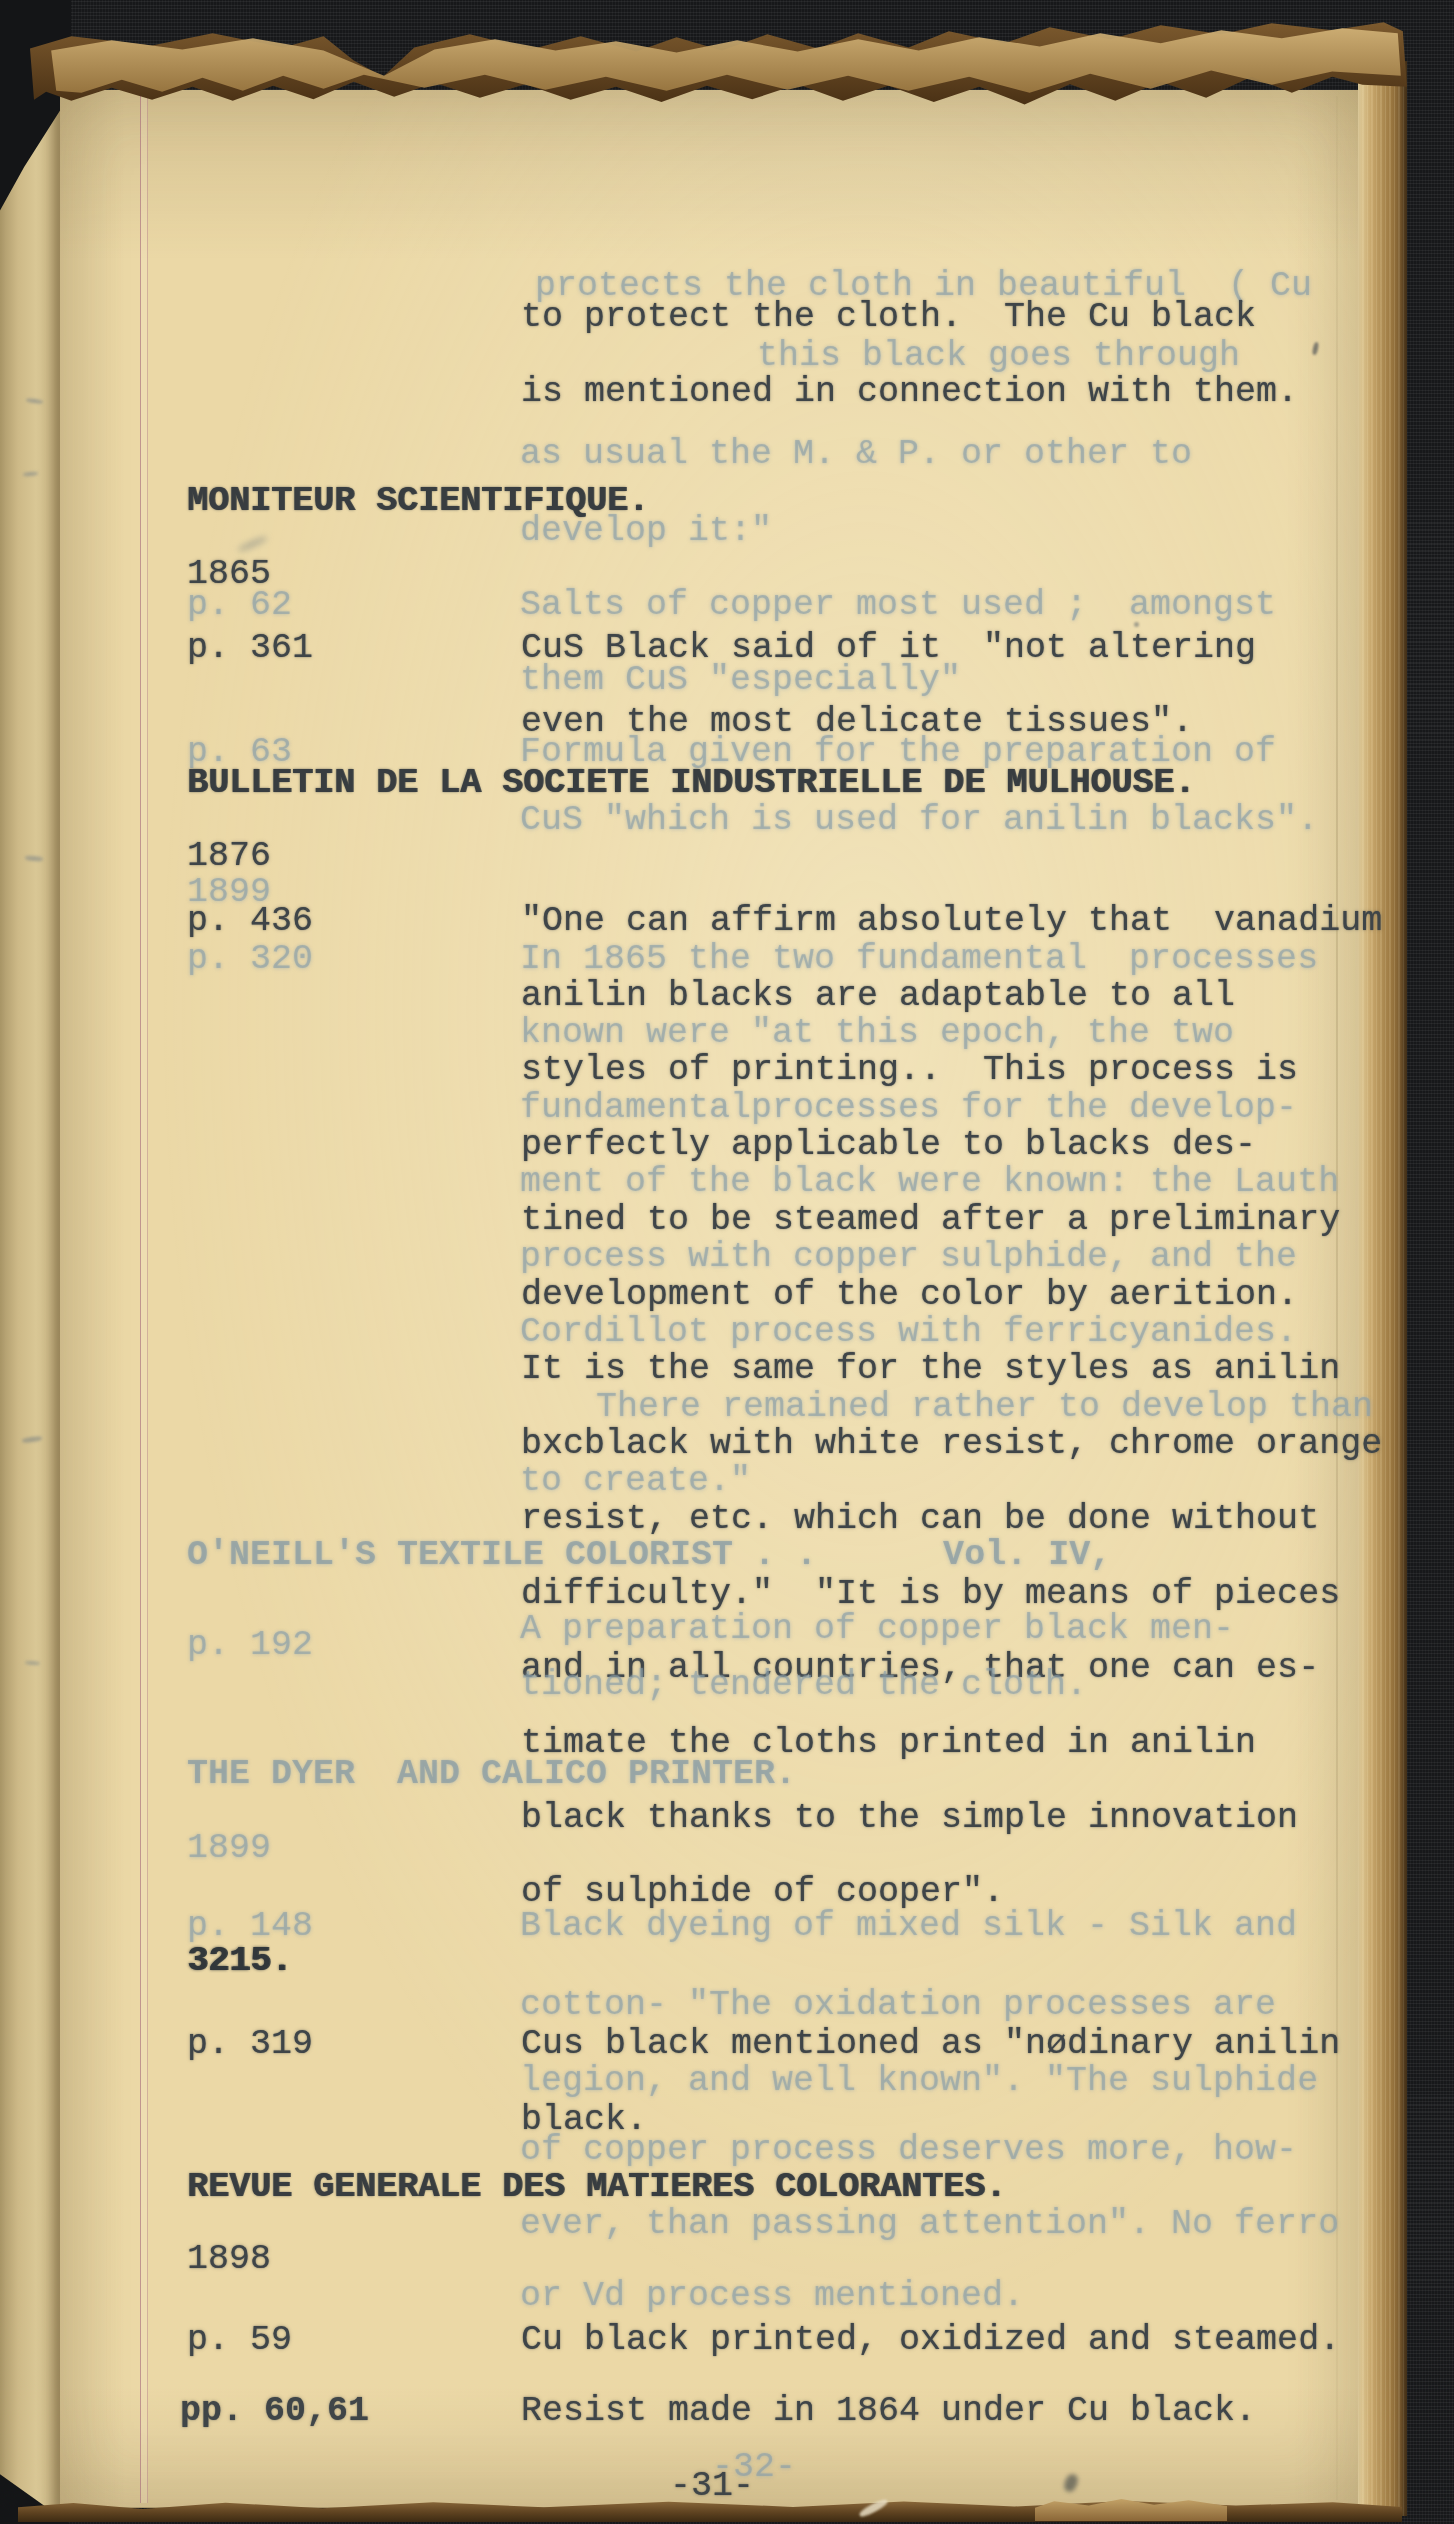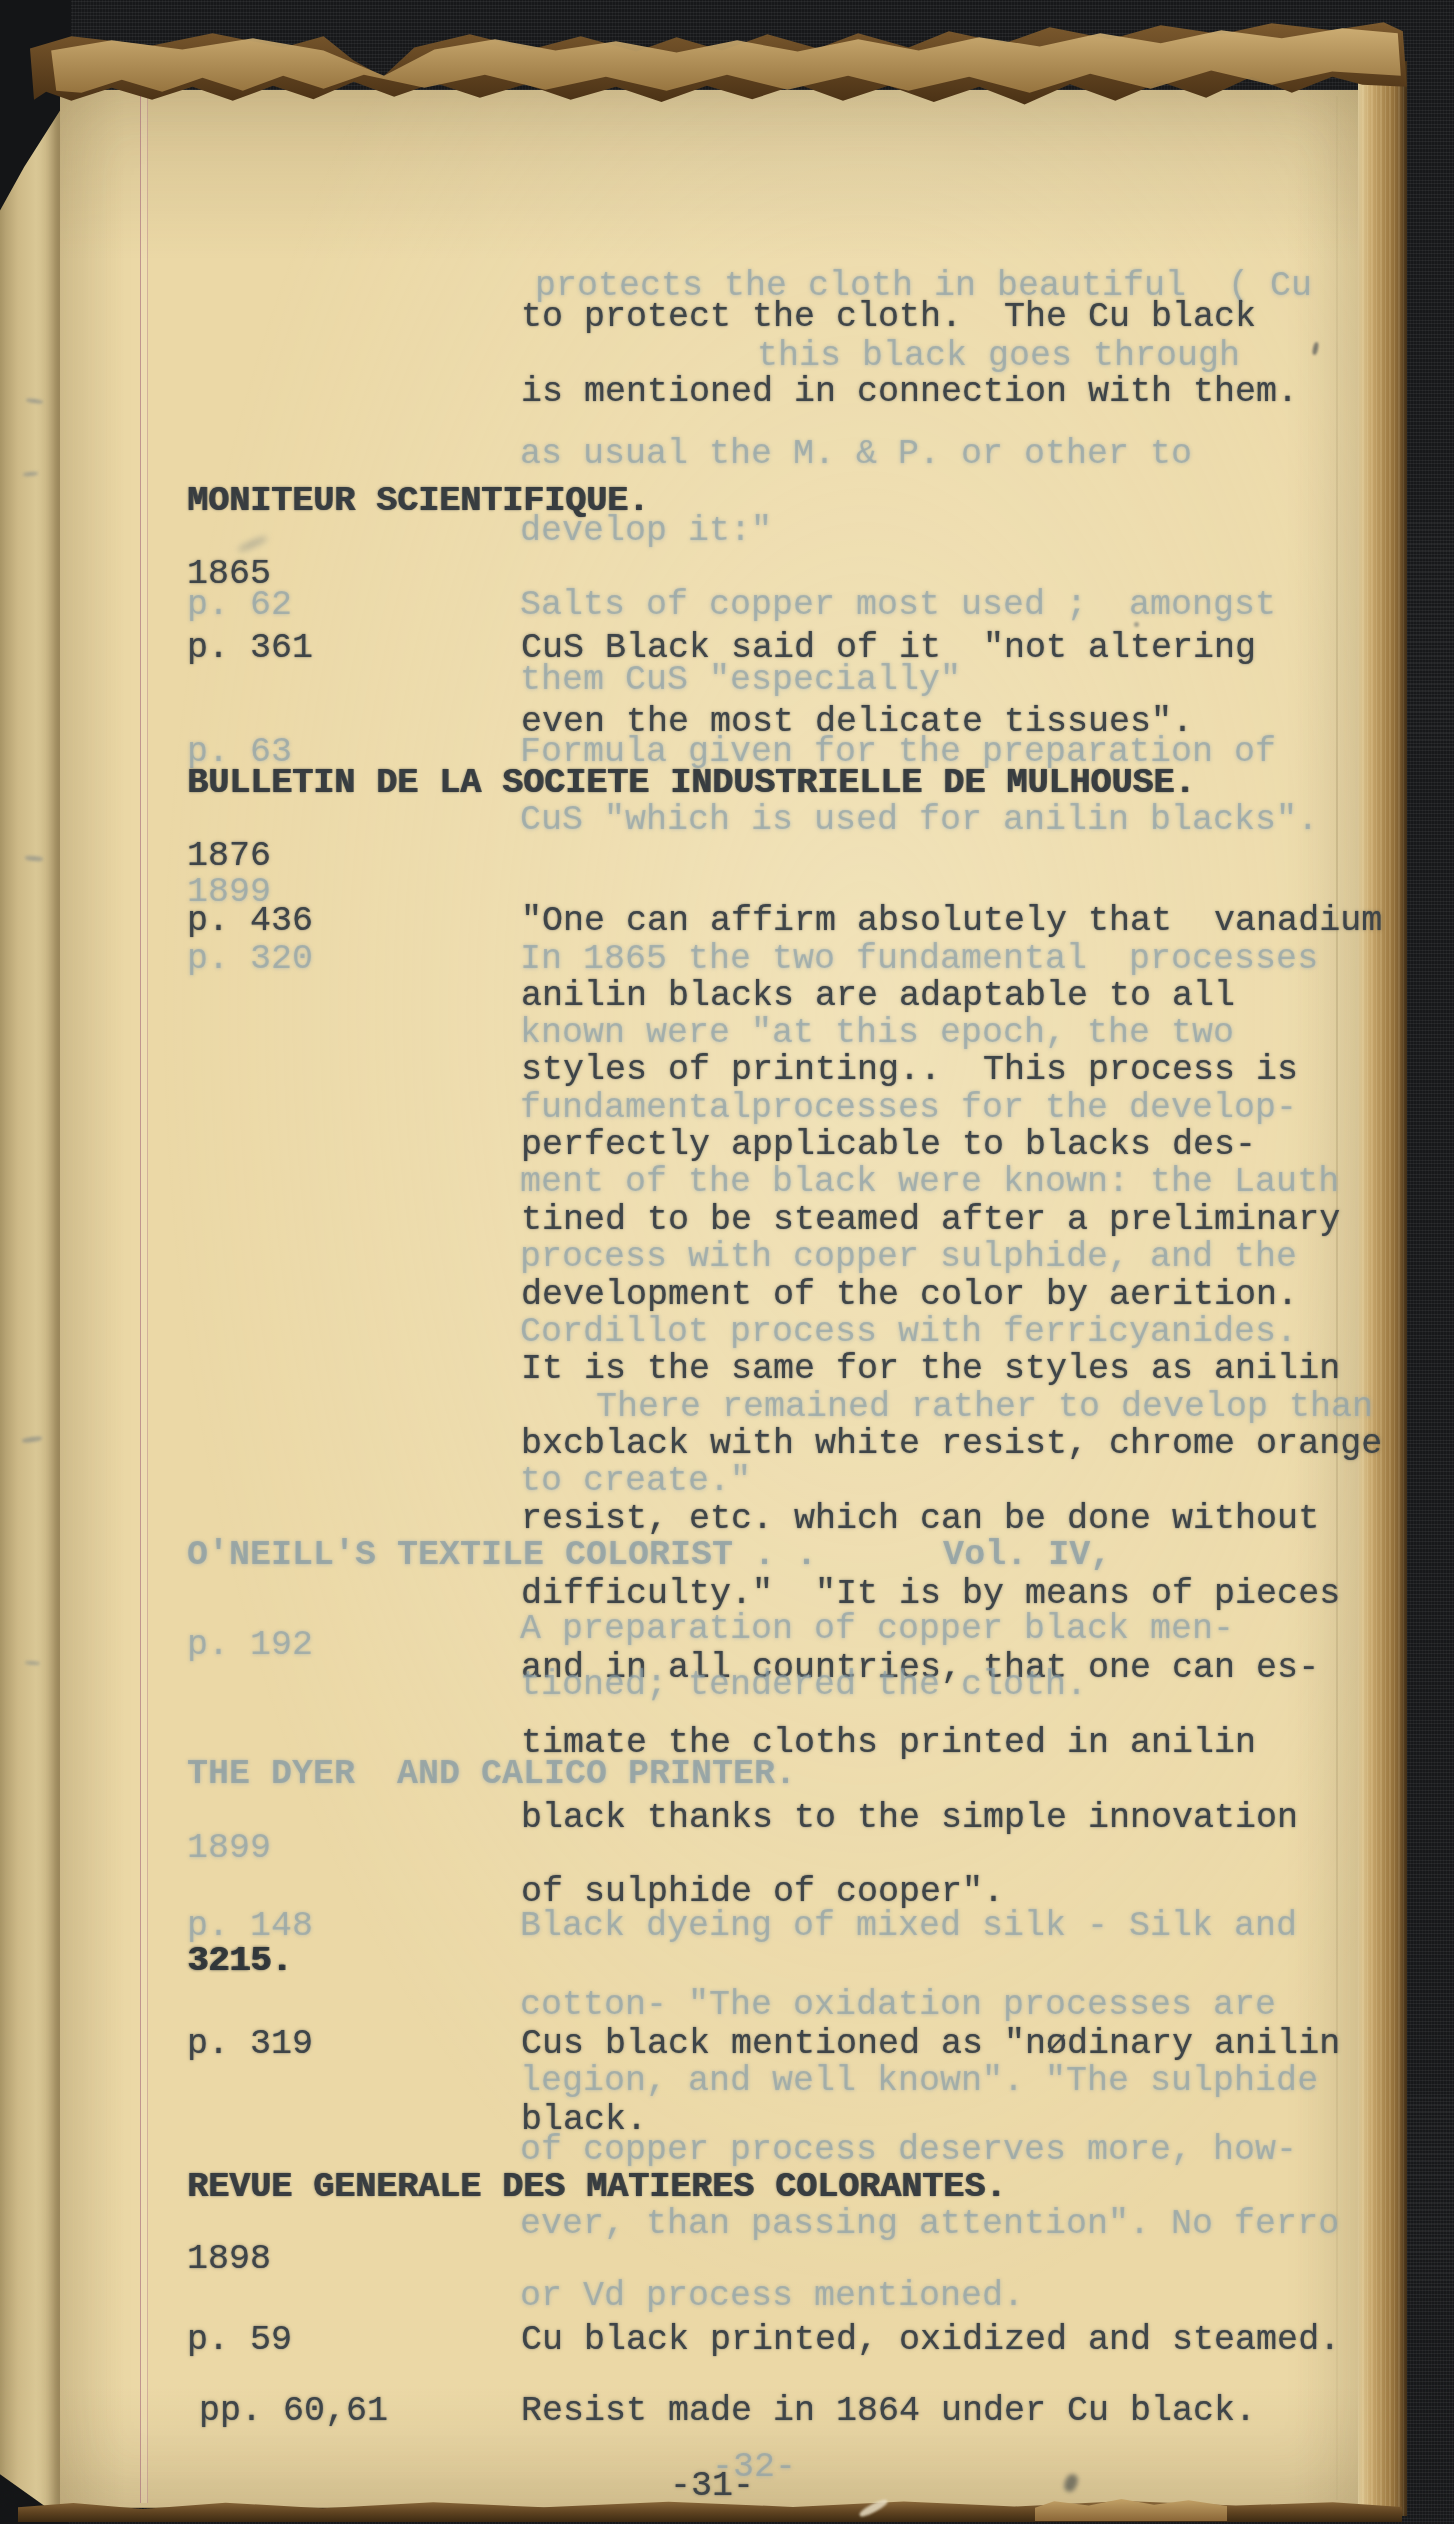--- a/index.html
+++ b/index.html
@@ -168,21 +168,21 @@
     <div class="line " style="left: 521px; top: 2027px;">Cus black mentioned as "nødinary anilin</div>
     <div class="line faint" style="left: 520px; top: 2064px;">legion, and well known". "The sulphide</div>
     <div class="line " style="left: 521px; top: 2103px;">black.</div>
     <div class="line faint" style="left: 520px; top: 2133px;">of copper process deserves more, how-</div>
     <div class="line header" style="left: 187px; top: 2170px;">REVUE GENERALE DES MATIERES COLORANTES.</div>
     <div class="line faint" style="left: 520px; top: 2207px;">ever, than passing attention". No ferro</div>
     <div class="line " style="left: 187px; top: 2242px;">1898</div>
     <div class="line faint" style="left: 520px; top: 2279px;">or Vd process mentioned.</div>
     <div class="line " style="left: 187px; top: 2323px;">p. 59</div>
     <div class="line " style="left: 521px; top: 2323px;">Cu black printed, oxidized and steamed.</div>
-    <div class="line " style="left: 199px; top: 2394px;">pp. 60,61</div>
+    <div class="line " style="left: 180px; top: 2394px; font-weight: bold;">pp. 60,61</div>
     <div class="line " style="left: 521px; top: 2394px;">Resist made in 1864 under Cu black.</div>
     <div class="line faint" style="left: 712px; top: 2450px;">-32-</div>
     <div class="line " style="left: 670px; top: 2469px;">-31-</div>
     <div class="mark" style="left: 237px; top: 541px; width: 31px; height: 5.6px; background: rgba(110, 120, 125, 0.45); filter: blur(3px); transform: rotate(-24deg);"></div>
     <div class="mark" style="left: 26px; top: 399px; width: 17px; height: 4px; background: rgba(118, 128, 133, 0.55); filter: blur(1.5px); transform: rotate(8deg);"></div>
     <div class="mark" style="left: 23px; top: 472px; width: 15px; height: 4px; background: rgba(118, 128, 133, 0.5); filter: blur(1.5px); transform: rotate(-5deg);"></div>
     <div class="mark" style="left: 25px; top: 856px; width: 18px; height: 4.5px; background: rgba(118, 128, 133, 0.5); filter: blur(1.5px); transform: rotate(5deg);"></div>
     <div class="mark" style="left: 22px; top: 1437px; width: 20px; height: 4.5px; background: rgba(112, 122, 127, 0.5); filter: blur(1.5px); transform: rotate(-8deg);"></div>
     <div class="mark" style="left: 25px; top: 1661px; width: 15px; height: 4px; background: rgba(118, 128, 133, 0.45); filter: blur(1.5px); transform: rotate(4deg);"></div>
     <div class="mark" style="left: 1313px; top: 342px; width: 4.5px; height: 13px; background: rgba(70, 76, 80, 0.65); filter: blur(1px); transform: rotate(12deg);"></div>

